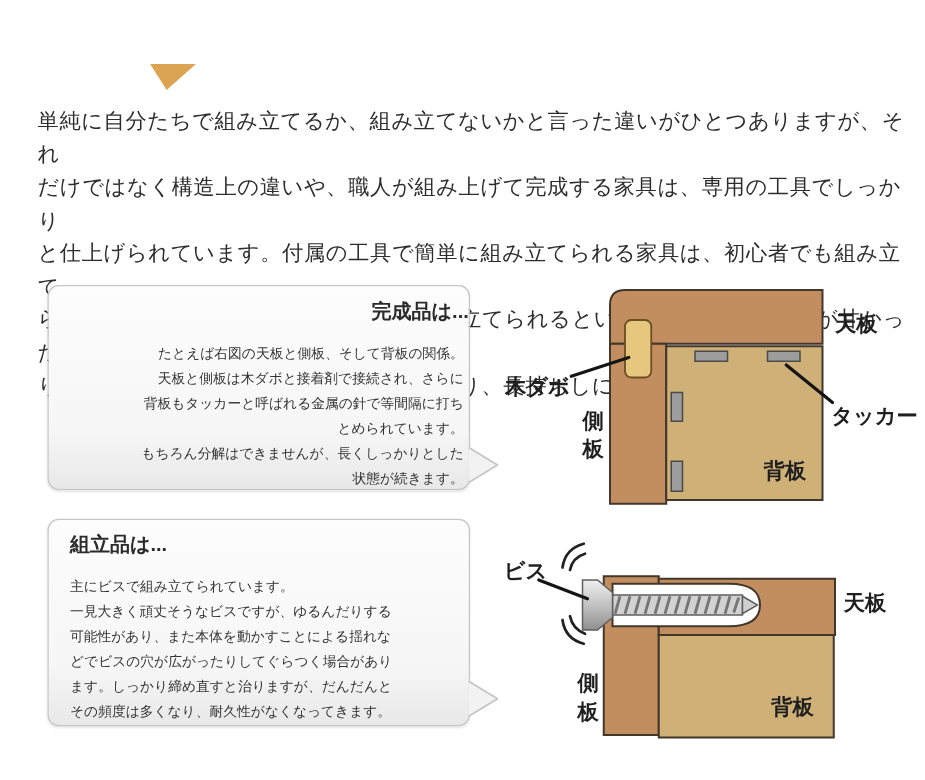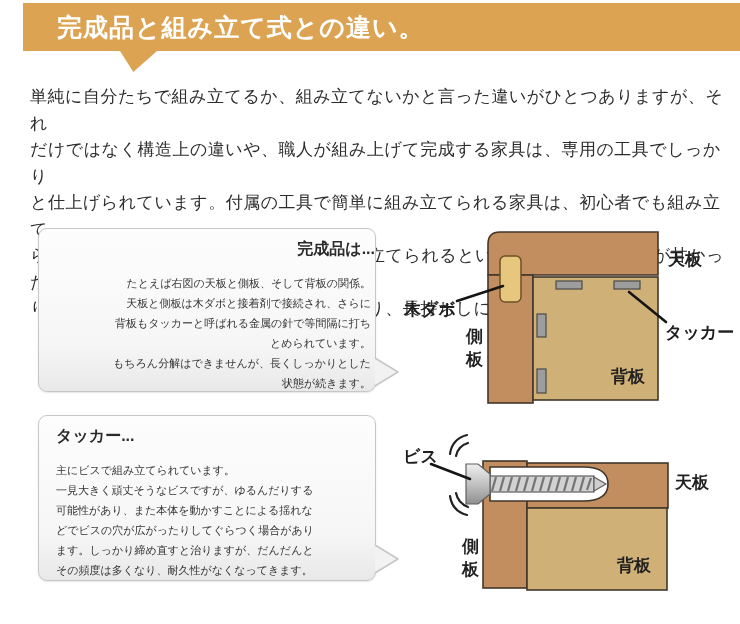--- a/index.html
+++ b/index.html
@@ -70,23 +70,20 @@
   .lbl{font-family:"Liberation Sans","DejaVu Sans",sans-serif;
        font-size:17px;font-weight:700;fill:#1f1f1f;}
   .screw-outline{stroke:#5f5f5f;stroke-width:1.2;}
   .thread{stroke:#767676;stroke-width:2.3;fill:none;}
 </style>
 </head>
 <body>
 
 <div class="page">
 
-  <div class="header-bar">
-    <span class="title">完成品と組み立て式との違い。</span>
-  </div>
   <div class="header-tail"></div>
 
   <div class="intro">単純に自分たちで組み立てるか、組み立てないかと言った違いがひとつありますが、それ
 だけではなく構造上の違いや、職人が組み上げて完成する家具は、専用の工具でしっかり
 と仕上げられています。付属の工具で簡単に組み立てられる家具は、初心者でも組み立て
 られるように作られています。簡単に組み立てられるということは、締め付けが甘かった
 り、組み立てる精度が悪いと歪みなどがあり、長持ちしにくいとされています。</div>
 
   <div class="bubble bubble-1">
     <div class="bubble-title">完成品は...</div>
@@ -95,21 +92,21 @@
 背板もタッカーと呼ばれる金属の針で等間隔に打ち
 とめられています。
 もちろん分解はできませんが、長くしっかりとした
 状態が続きます。</div>
   </div>
   <svg class="bubble-tail bubble-tail-1" viewBox="0 0 28 36">
     <path class="tail-shape" d="M1,3 L24,17 L1,31"></path>
   </svg>
 
   <div class="bubble bubble-2">
-    <div class="bubble-title">タッカー...</div>
+    <div class="bubble-title">組立品は...</div>
     <div class="bubble-body">主にビスで組み立てられています。
 一見大きく頑丈そうなビスですが、ゆるんだりする
 可能性があり、また本体を動かすことによる揺れな
 どでビスの穴が広がったりしてぐらつく場合があり
 ます。しっかり締め直すと治りますが、だんだんと
 その頻度は多くなり、耐久性がなくなってきます。</div>
   </div>
   <svg class="bubble-tail bubble-tail-2" viewBox="0 0 28 36">
     <path class="tail-shape" d="M1,3 L24,17 L1,31"></path>
   </svg>

